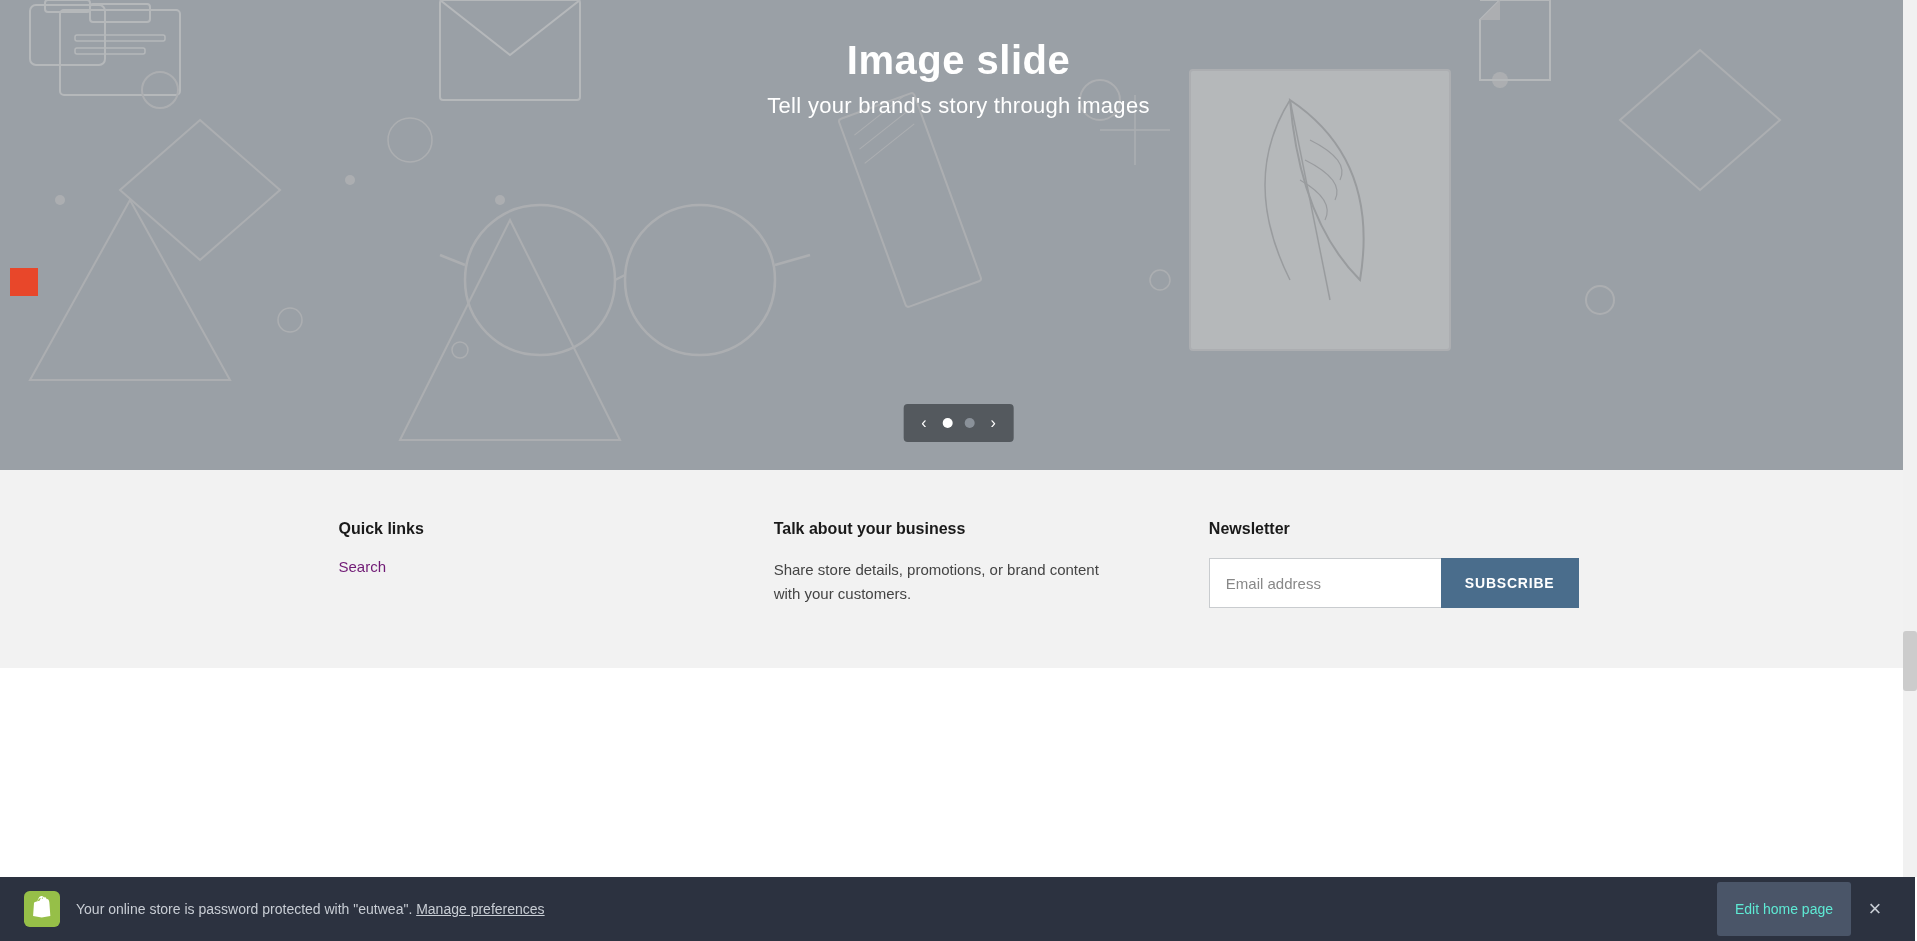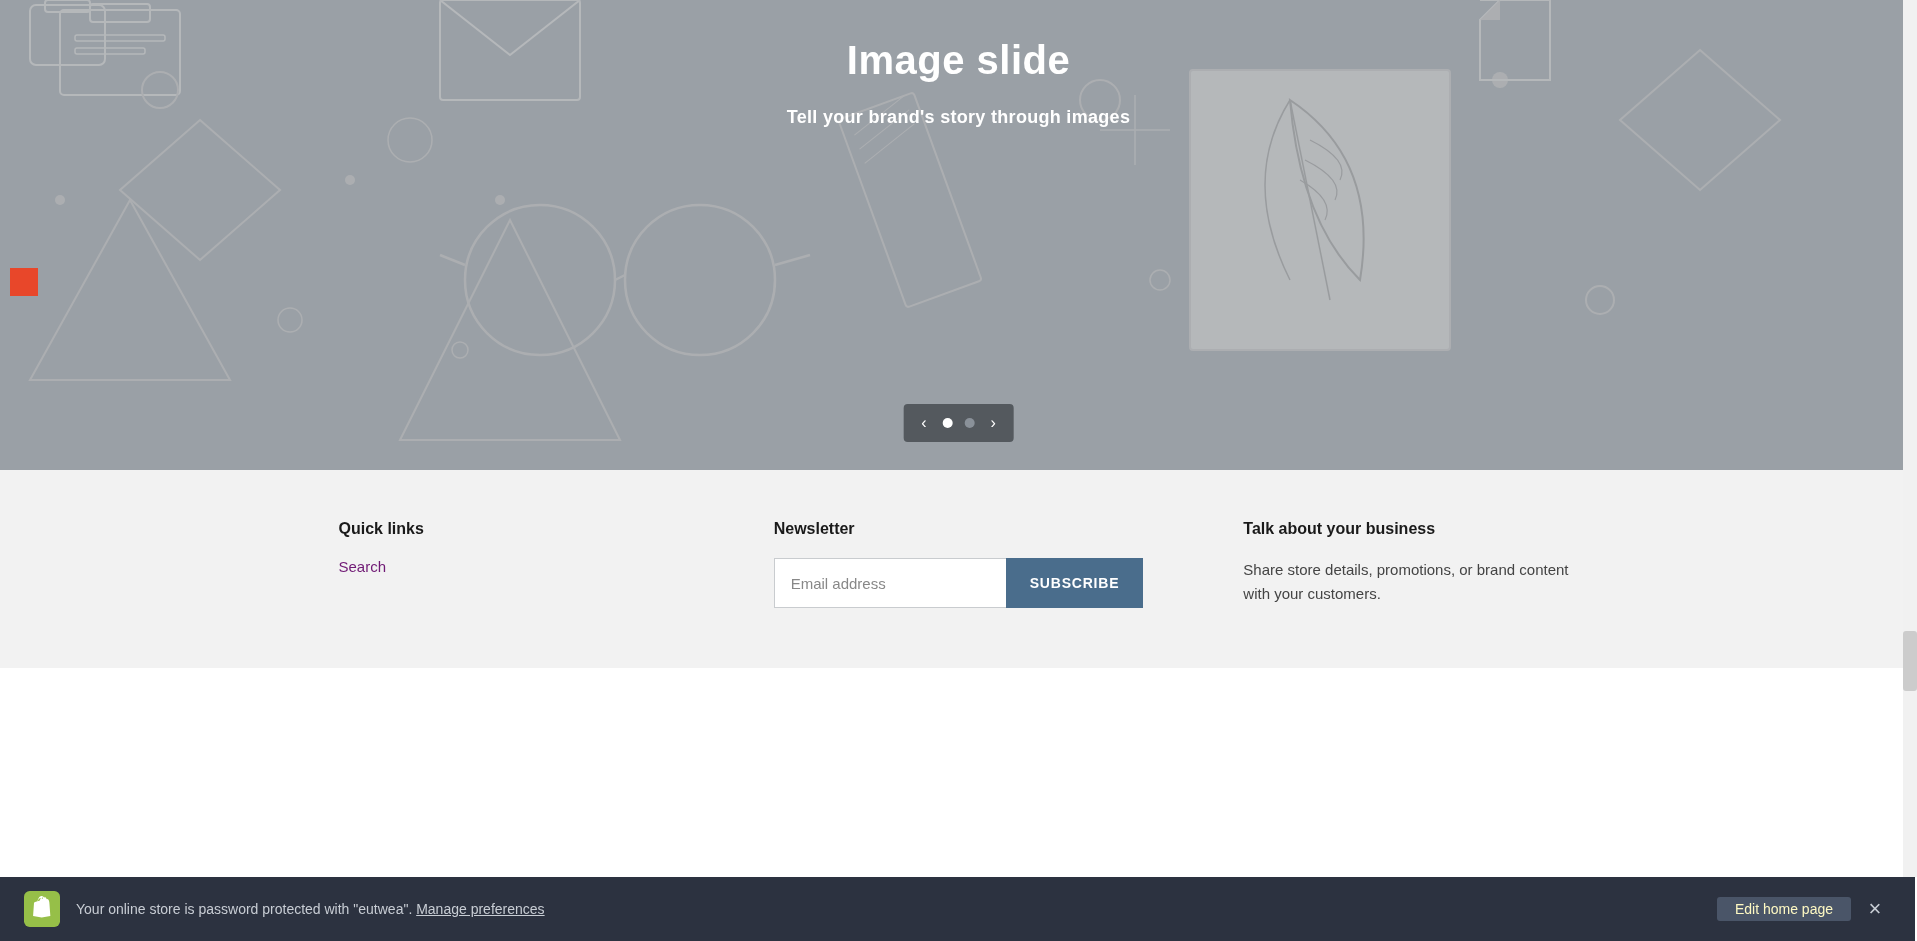--- a/index.html
+++ b/index.html
@@ -39,26 +39,26 @@
       transform: translateX(-50%);
       text-align: center;
       color: #fff;
       z-index: 2;
     }
 
     .hero-title {
       font-size: 40px;
       font-weight: 700;
       letter-spacing: 0.5px;
-      margin-bottom: 24px;
+      margin-bottom: 10px;
     }
 
     .hero-subtitle {
-      font-size: 18px;
-      font-weight: 700;
+      font-size: 22px;
+      font-weight: 400;
       letter-spacing: 0.3px;
     }
 
     
     .red-indicator {
       position: absolute;
       top: 268px;
       left: 10px;
       width: 28px;
       height: 28px;
@@ -210,24 +210,24 @@
       cursor: pointer;
     }
 
     .notif-actions {
       display: flex;
       align-items: center;
       gap: 8px;
     }
 
     .edit-homepage-btn {
-      height: 24px;
+      height: 54px;
       padding: 0 18px;
       background: #4a5568;
-      color: #fef9c3;
+      color: #5eead4;
       font-size: 14px;
       border: none;
       border-radius: 3px;
       cursor: pointer;
     }
 
     .close-notif-btn {
       width: 32px;
       height: 32px;
       background: none;
@@ -344,32 +344,32 @@
 
 <footer class="footer-section">
   <div class="footer-inner">
 
     <div class="footer-col">
       <h3 class="footer-heading">Quick links</h3>
       <a class="footer-link" href="#">Search</a>
     </div>
 
     <div class="footer-col">
+      <h3 class="footer-heading">Talk about your business</h3>
+      <p class="footer-body-text">Share store details, promotions, or brand content with your customers.</p>
+    </div>
+
+    <div class="footer-col">
       <h3 class="footer-heading">Newsletter</h3>
       <div class="newsletter-form">
         <input class="email-input" type="email" placeholder="Email address" style="">
         <button class="subscribe-btn">SUBSCRIBE</button>
       </div>
     </div>
 
-    <div class="footer-col">
-      <h3 class="footer-heading">Talk about your business</h3>
-      <p class="footer-body-text">Share store details, promotions, or brand content with your customers.</p>
-    </div>
-
   </div>
 </footer>
 
 <div class="scrollbar-track">
   <div class="scrollbar-thumb"></div>
 </div>
 
 <div class="notification-bar">
 
   <svg class="notif-shopify-icon" viewBox="0 0 38 38" xmlns="http://www.w3.org/2000/svg">

